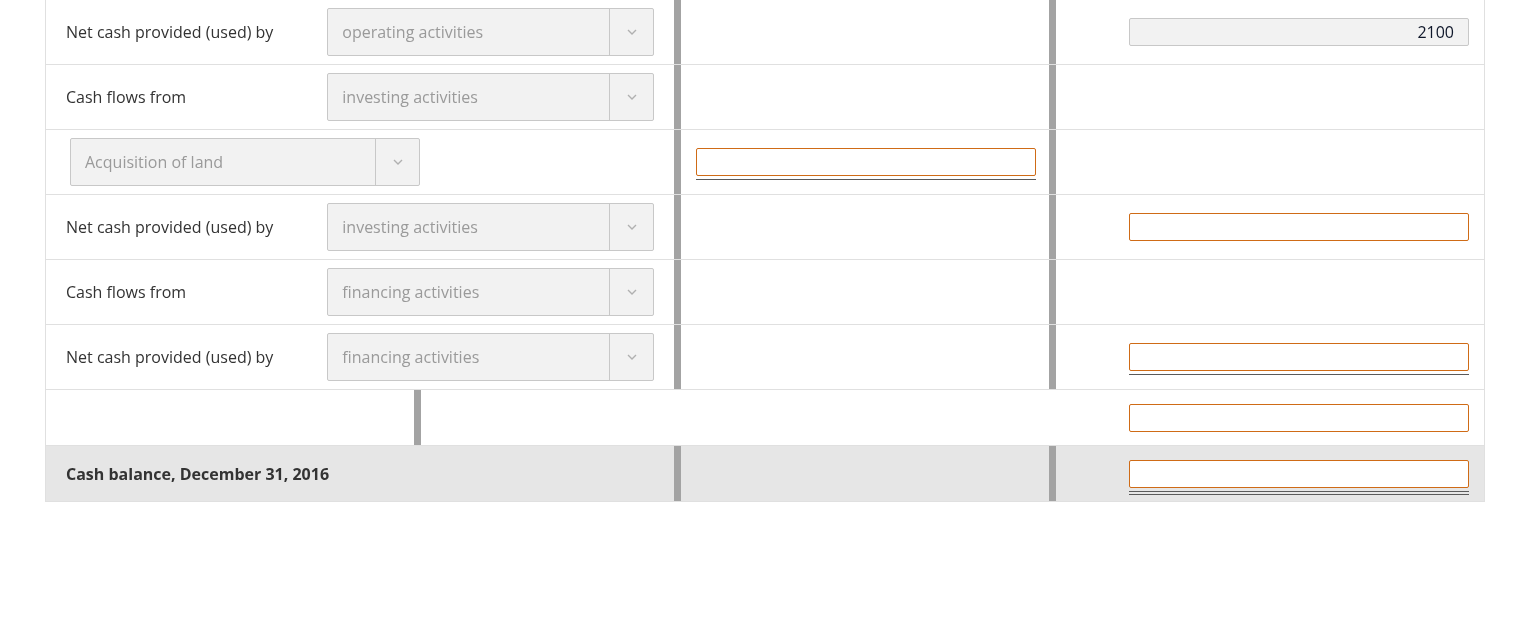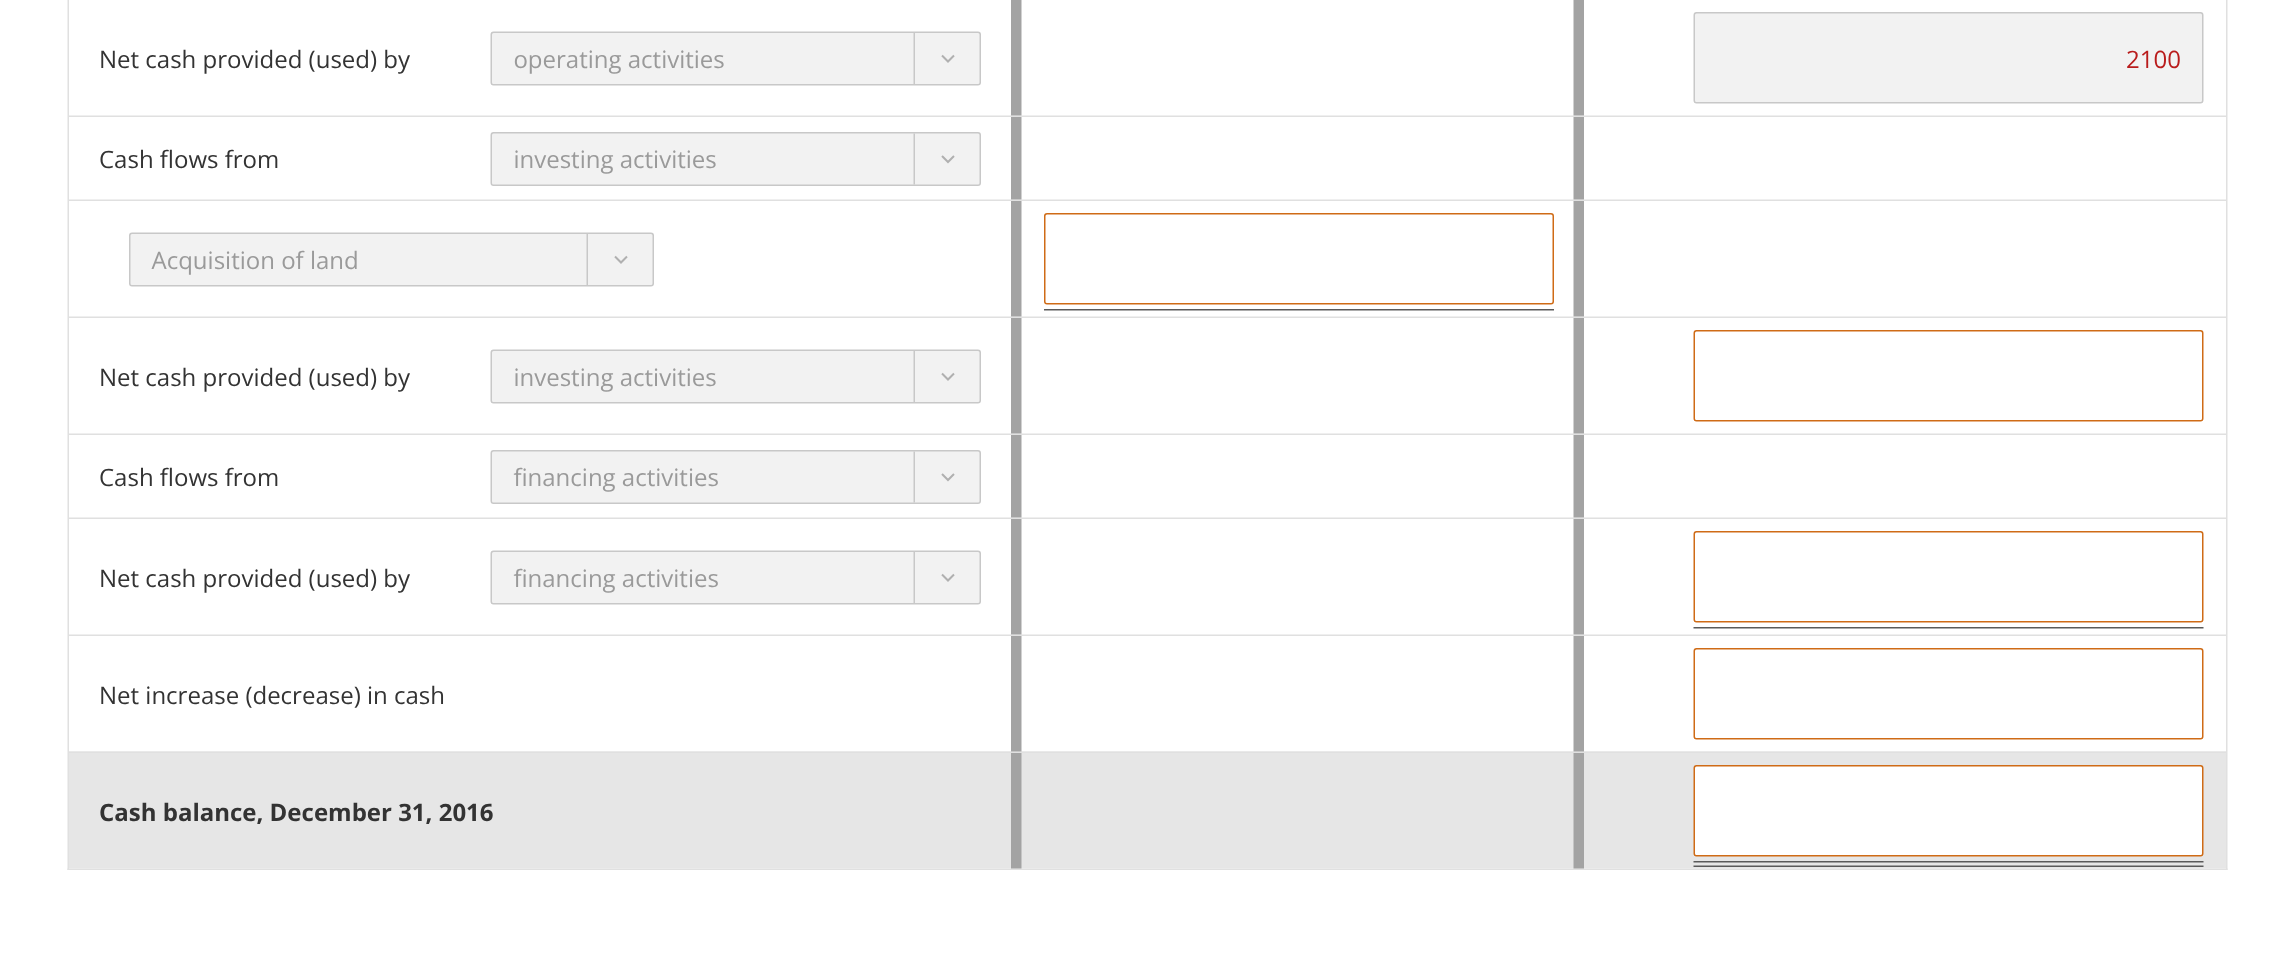--- a/index.html
+++ b/index.html
@@ -40,21 +40,21 @@
   .cell:last-child { border-right: none; }
   .cell.label { width: 635px; flex-shrink: 0; }
   .cell.amt1  { width: 375px; flex-shrink: 0; padding: 8px 15px; }
   .cell.amt2  { flex: 1; padding: 8px 15px; justify-content: flex-end; }
 
   .label-text { color: #333; }
 
   .dropdown {
     display: flex;
     align-items: stretch;
-    height: 36px;
+    height: 48px;
     border: 1px solid #c8c8c8;
     background: #f2f2f2;
     border-radius: 2px;
     cursor: pointer;
   }
   .dropdown .dd-text {
     flex: 1;
     padding: 0 14px;
     display: flex;
     align-items: center;
@@ -66,33 +66,33 @@
     display: flex;
     align-items: center;
     justify-content: center;
   }
   .dropdown .dd-arrow svg {
     width: 16px; height: 16px;
     stroke: #b0b0b0; fill: none; stroke-width: 2;
   }
   .dd-pre { width: 260px; margin-right: 10px; }
   .dd-activity { width: 338px; }
-  .dd-indent { width: 350px; margin-left: 20px; text-align: center; }
+  .dd-indent { width: 350px; margin-left: 4px; text-align: center; }
 
   .num-box {
     width: 340px;
-    height: 61px;
+    height: 28px;
     border: 1px solid #cf6b16;
     border-radius: 2px;
     background: #fff;
     display: flex;
     align-items: center;
     justify-content: flex-end;
     padding: 0 14px;
-    color: #b91c1c;
+    color: #0f172a;
   }
   .num-box.disabled {
     border-color: #c8c8c8;
     background: #f2f2f2;
   }
   .num-box .cursor {
     width: 1px;
     height: 26px;
     background: #cf6b16;
     margin-left: 4px;
@@ -227,23 +227,20 @@
       </div>
       <div class="cell amt1"></div>
       <div class="cell amt2">
         <span class="underline-wrap">
           <div class="num-box"></div>
         </span>
       </div>
     </div>
 
     <div class="row">
-      <div class="cell label">
-        <span class="label-text">Net increase (decrease) in cash</span>
-      </div>
       <div class="cell amt1"></div>
       <div class="cell amt2">
         <div class="num-box"></div>
       </div>
     </div>
 
 
     <div class="row final">
       <div class="cell label">
         <span class="label-text">Cash balance, December 31, 2016</span>

